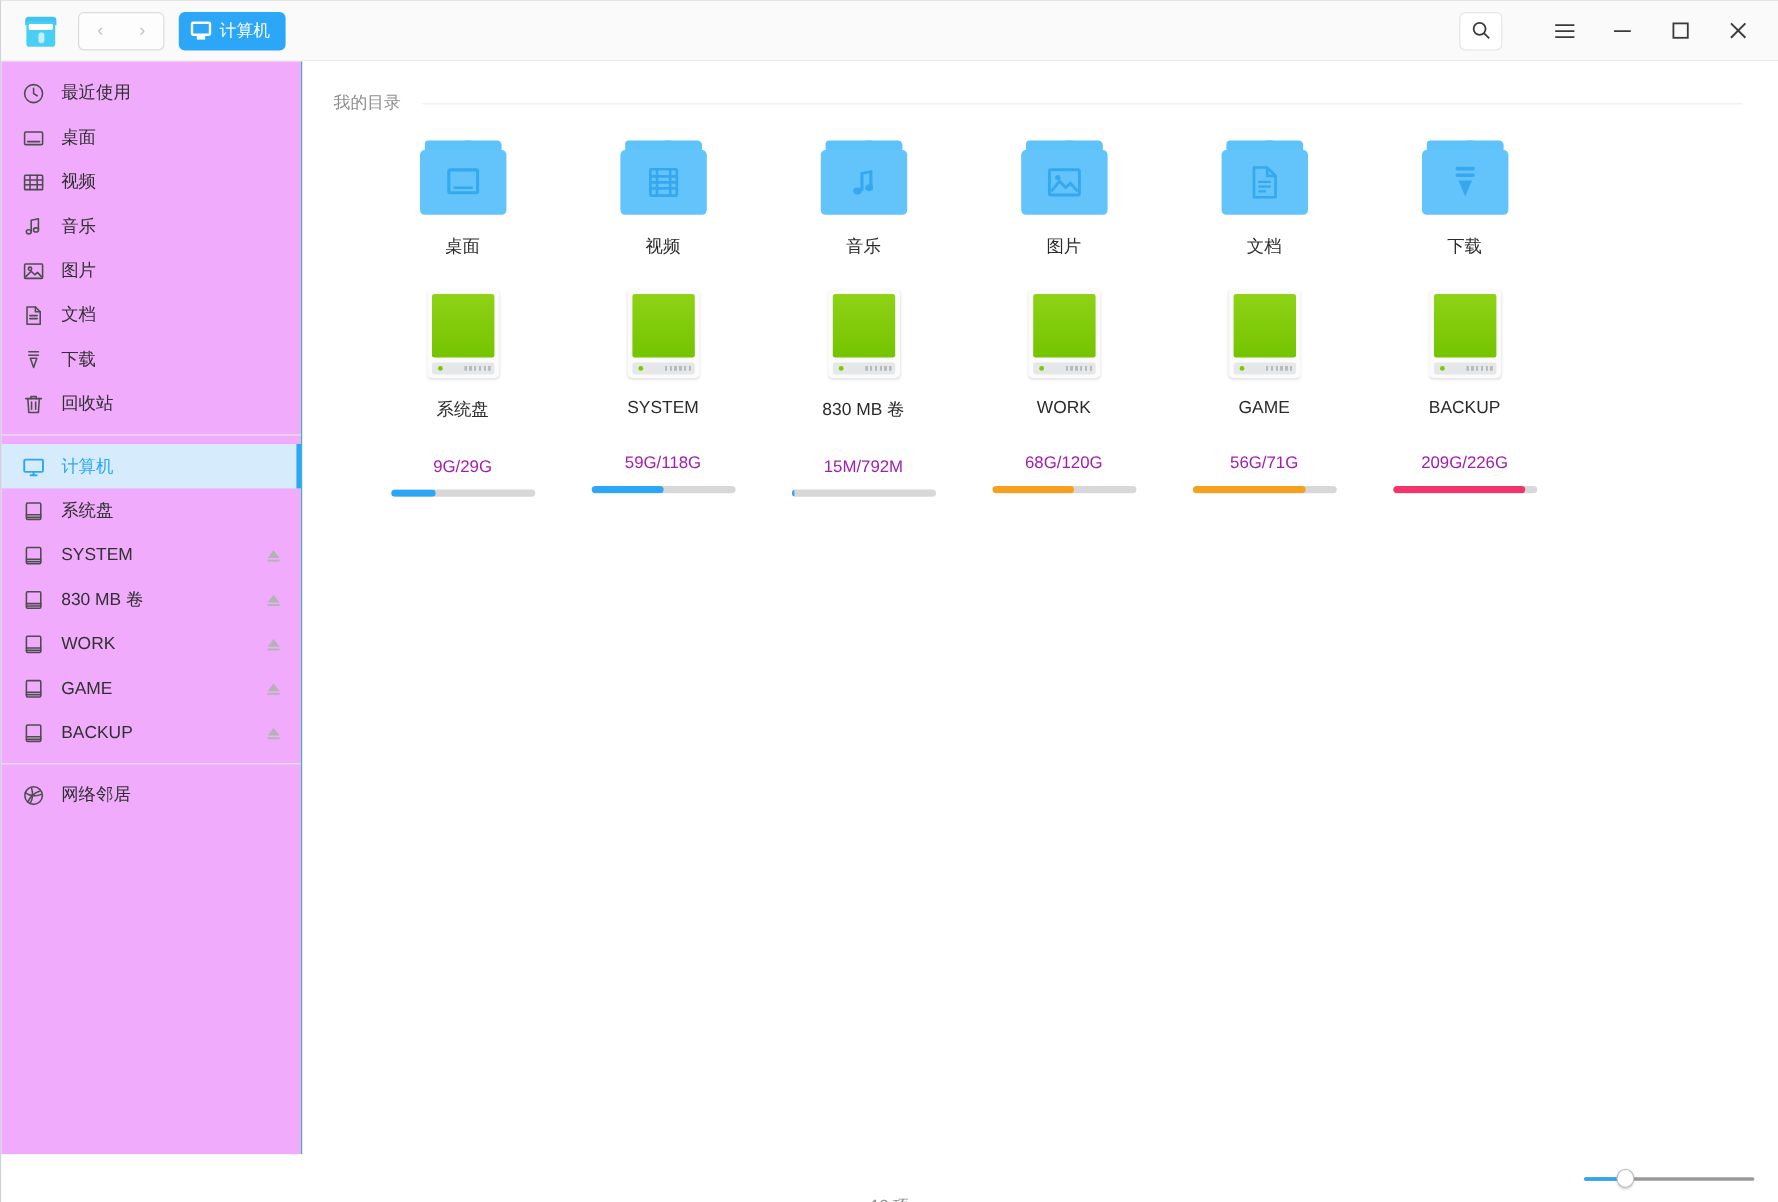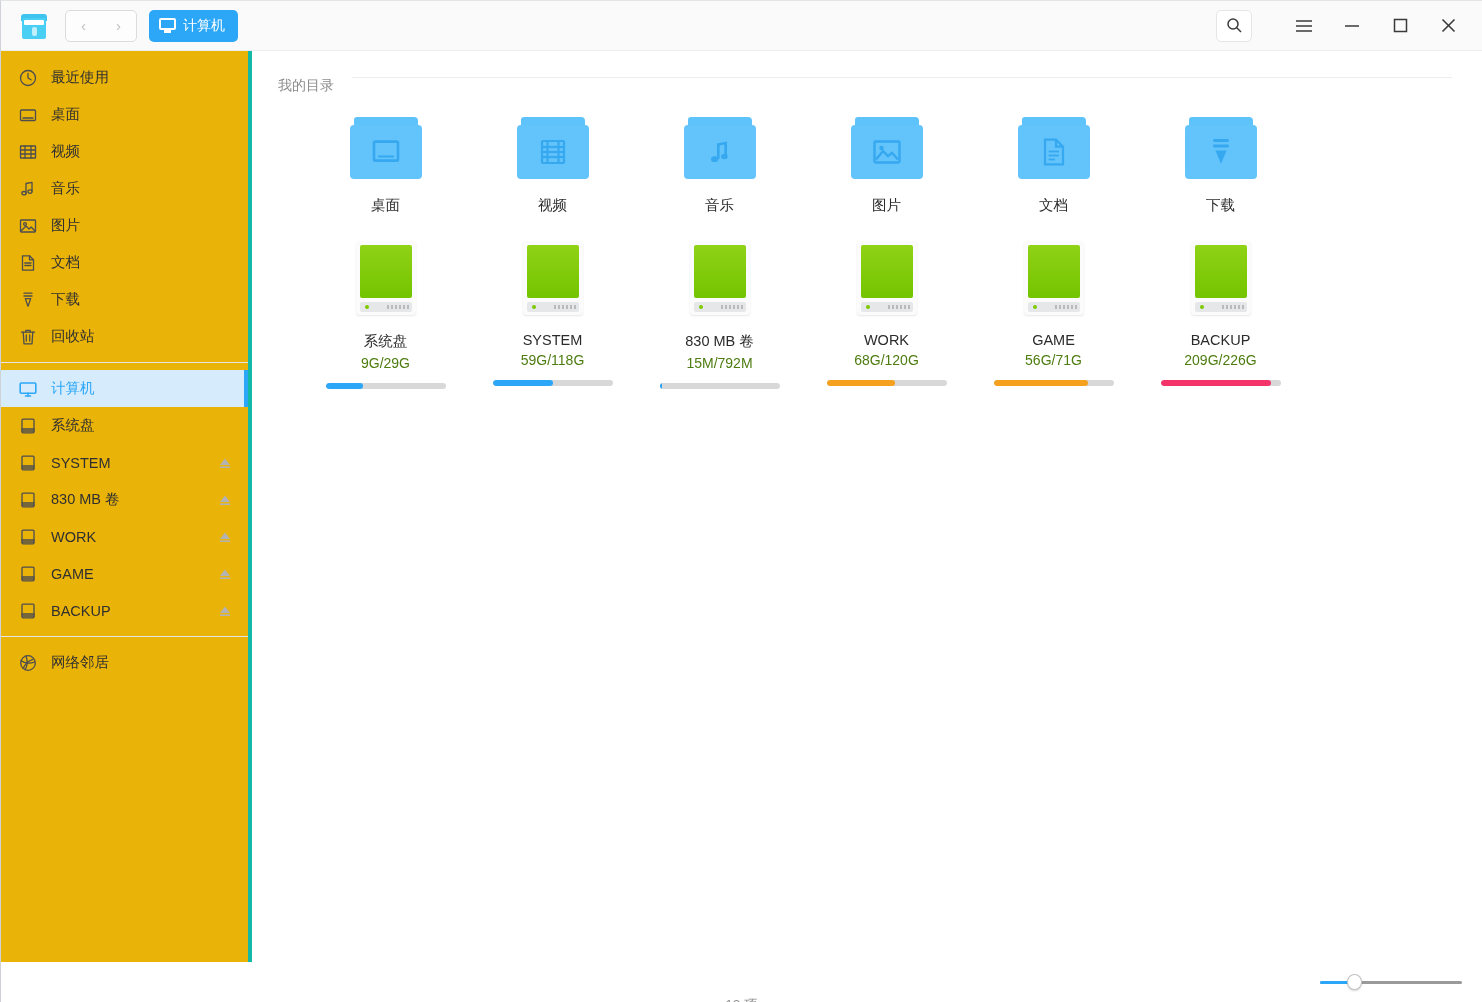--- a/index.html
+++ b/index.html
@@ -94,22 +94,22 @@
     display: flex; align-items: center; justify-content: center;
     cursor: pointer; color: #3a3a3a;
   }
 
   
   .body-row { flex: 1; display: flex; min-height: 0; }
 
   
   .sidebar {
     width: 251px; flex: 0 0 251px;
-    background: #eab308;
-    border-right: 4px solid #14b8a6;
+    background: #f0abfc;
+    border-right: 1px solid #14b8a6;
     padding-top: 8px;
     overflow: hidden;
   }
   .side-item {
     height: 37px;
     display: flex; align-items: center;
     padding-left: 16px; padding-right: 16px;
     color: #303030; font-size: 14.5px;
     cursor: pointer; position: relative;
     user-select: none;
@@ -132,21 +132,21 @@
 
   
   .content {
     flex: 1; min-width: 0;
     background: #ffffff;
     padding: 0 24px 0 24px;
     overflow: hidden;
     position: relative;
   }
   .section-head {
-    display: flex; 
+    display: flex; align-items: center;
     margin-top: 26px; margin-bottom: 6px;
     padding-left: 2px;
   }
   .section-title { font-size: 14px; color: #8c8c8c; white-space: nowrap; }
   .section-line { flex: 1; height: 1px; background: #ededed; margin-left: 18px; margin-right: 6px; }
 
   .grid {
     display: grid;
     grid-template-columns: repeat(6, 167px);
     justify-content: start;
@@ -174,21 +174,21 @@
   }
   .folder .glyph {
     position: absolute; left: 0; top: 8px; width: 72px; height: 54px;
     display: flex; align-items: center; justify-content: center;
     color: #35a8f0;
   }
   .cell-label {
     margin-top: 17px; font-size: 14.5px; color: #2b2b2b;
     text-align: center; white-space: nowrap;
   }
-  .cell-sub { margin-top: 4px; font-size: 14px; color: #4d7c0f; }
+  .cell-sub { margin-top: 29px; font-size: 14px; color: #a21caf; }
 
   
   .disk { width: 60px; height: 74px; position: relative; margin-top: 2px; }
   .disk .case {
     position: absolute; left: 0; top: 0; width: 60px; height: 74px;
     background: #fbfbfb; border-radius: 4px;
     box-shadow: 0 1px 2px rgba(0,0,0,0.10);
   }
   .disk .green {
     position: absolute; left: 4px; top: 4px; width: 52px; height: 53px;

